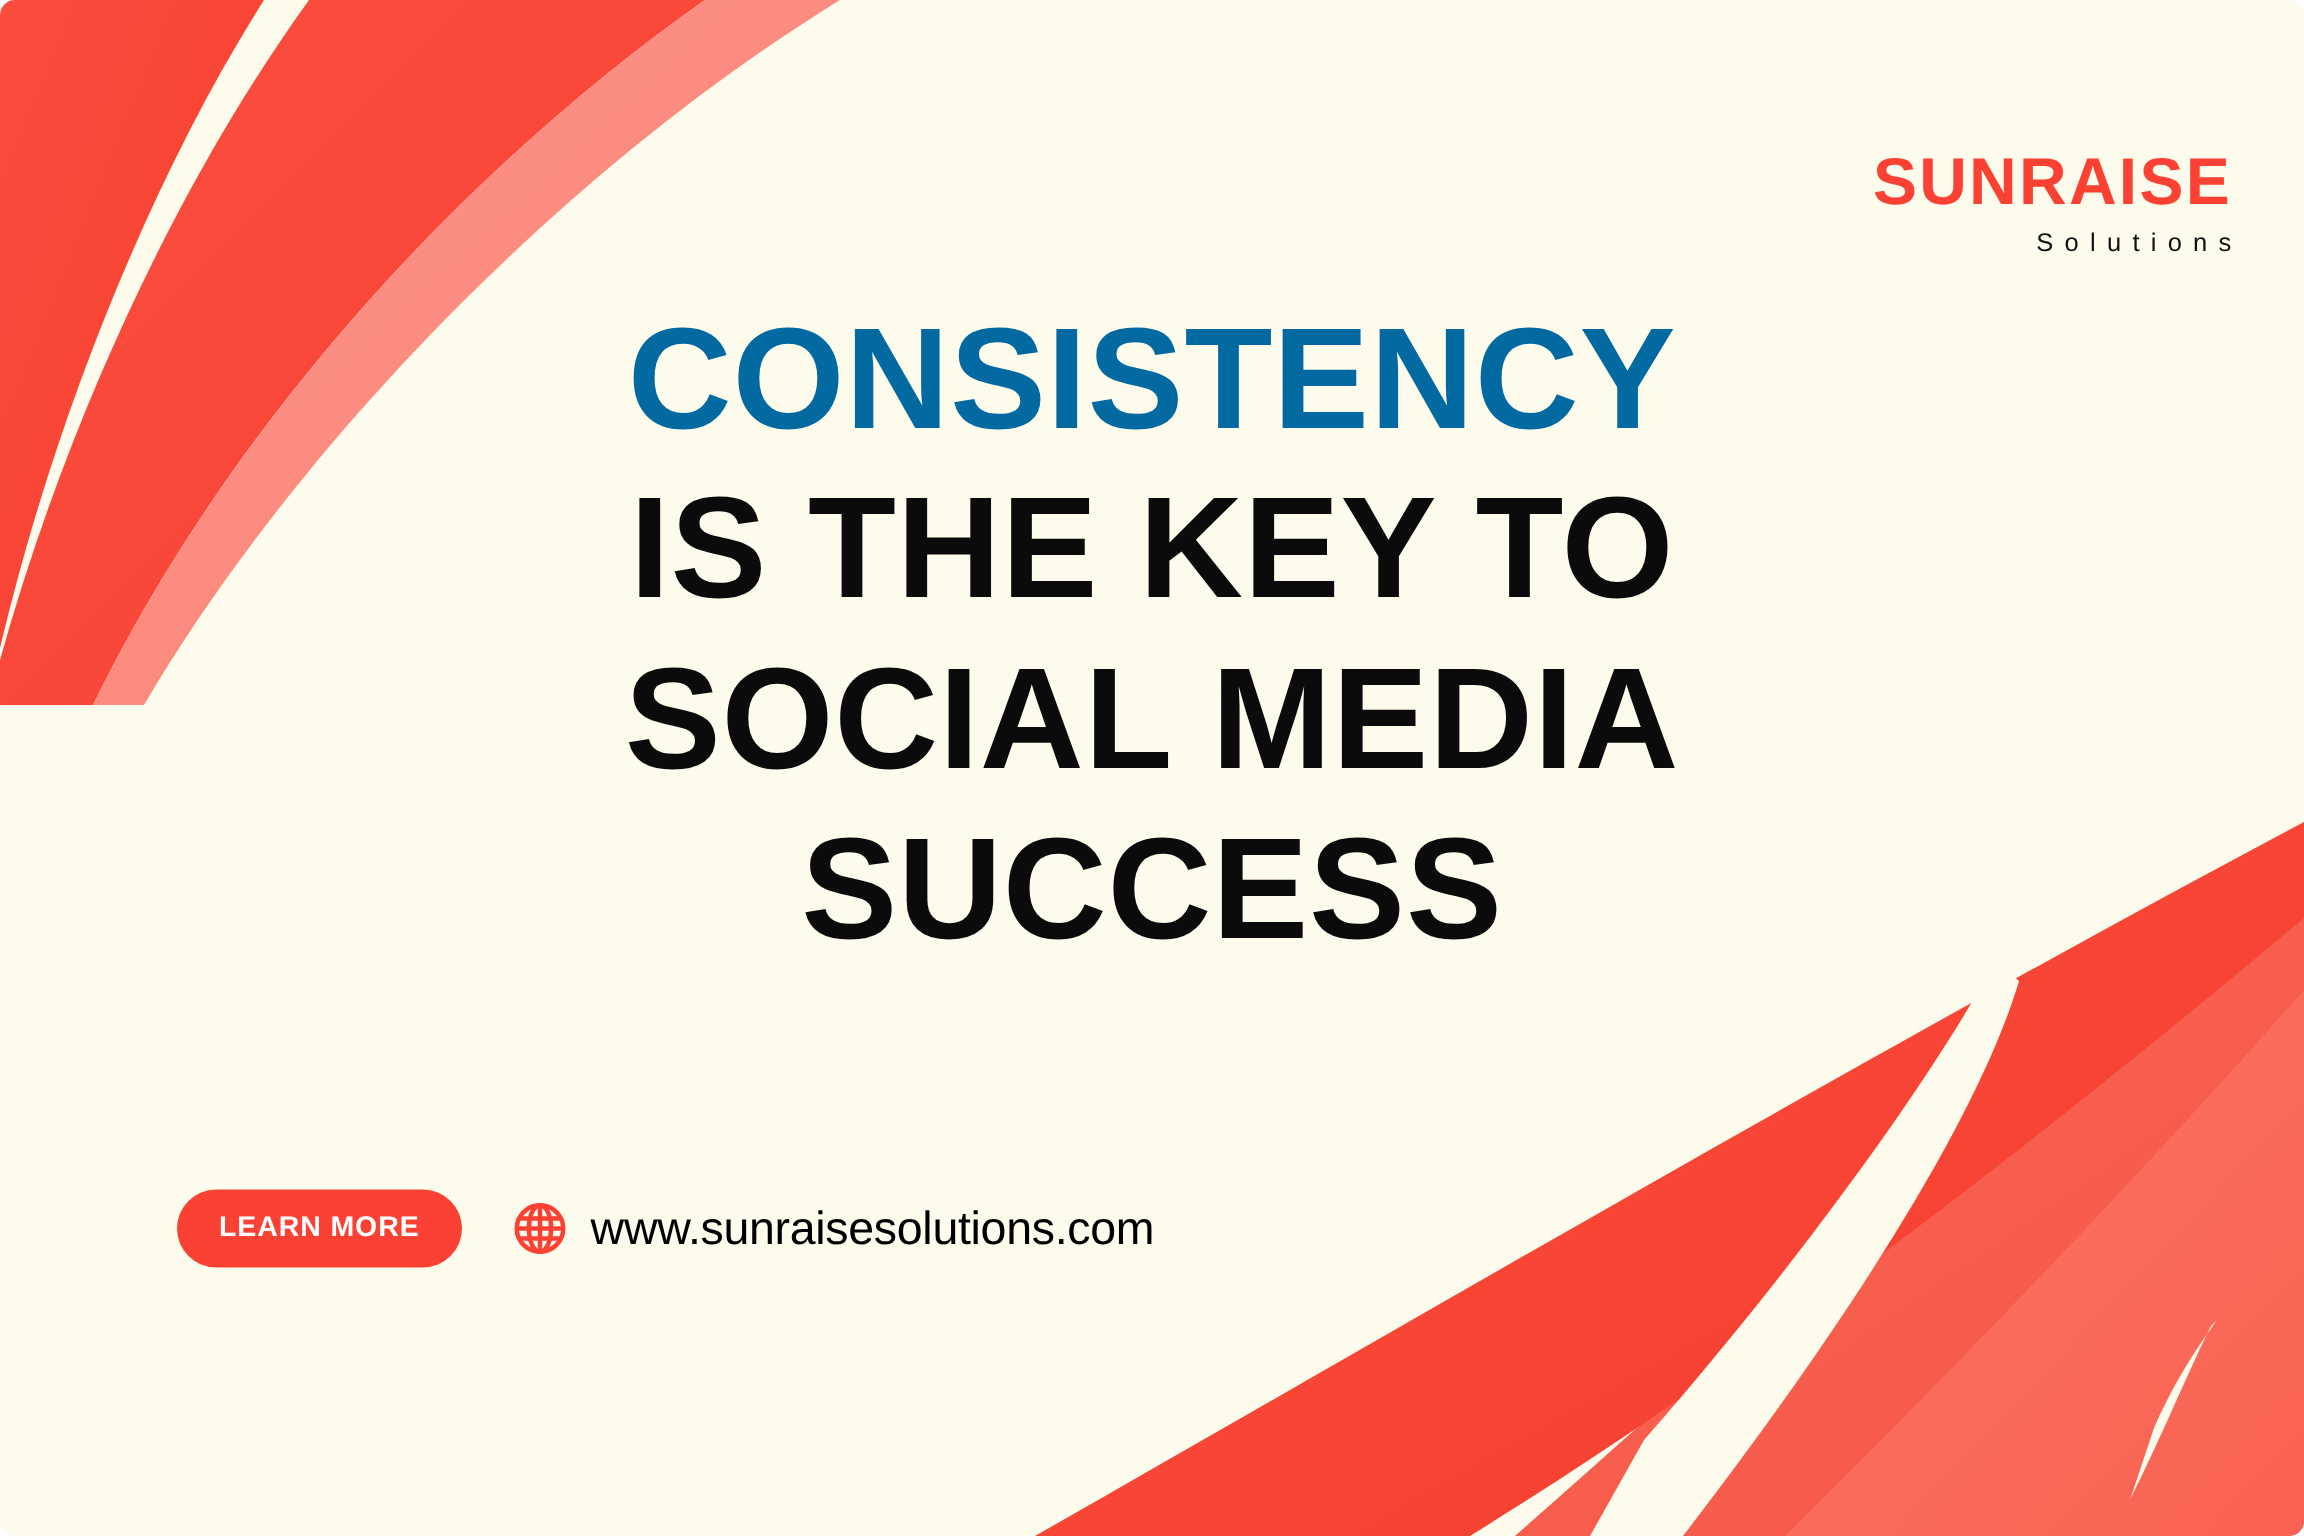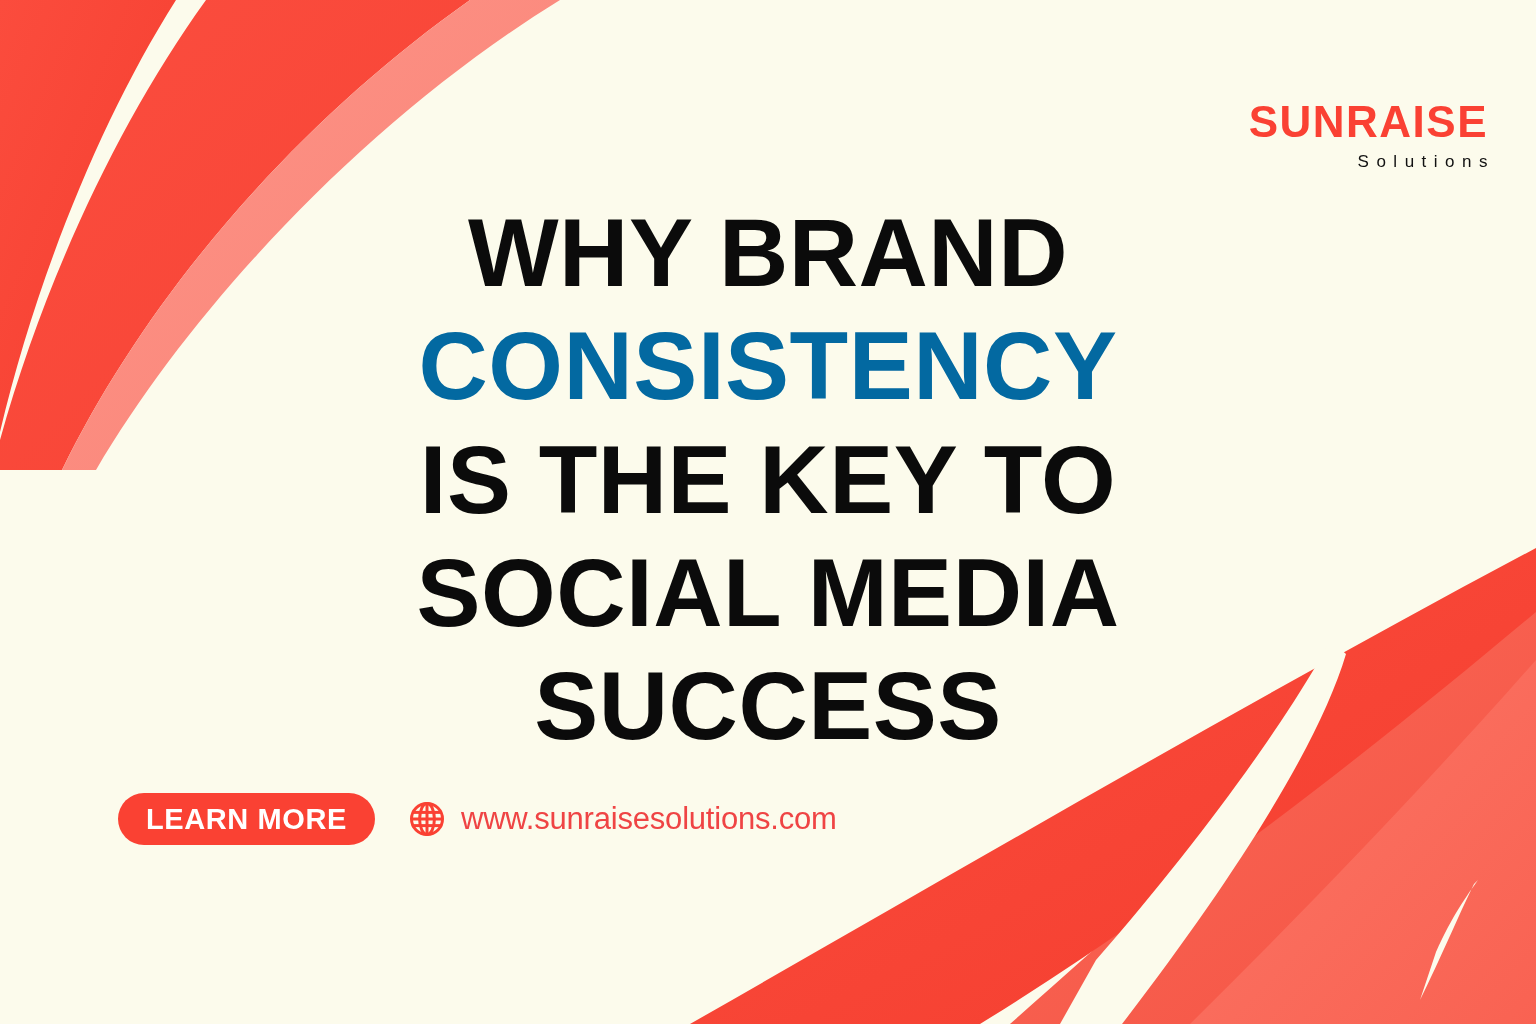--- a/index.html
+++ b/index.html
@@ -7,20 +7,21 @@
     padding: 0;
     background: #ffffff;
   }
   #banner {
     position: relative;
     width: 1536px;
     height: 1024px;
     overflow: hidden;
     background: #FCFBEC;
     font-family: "Liberation Sans", sans-serif;
+    border-radius: 10px;
   }
   #decor {
     position: absolute;
     inset: 0;
     width: 1536px;
     height: 1024px;
     pointer-events: none;
   }
 
   
@@ -82,21 +83,21 @@
     display: inline-flex;
     align-items: center;
     justify-content: center;
     height: 52px;
     padding: 0 28px;
     border: none;
     border-radius: 26px;
     background: #FA4133;
     color: #ffffff;
     font-family: "Liberation Sans", sans-serif;
-    font-size: 29px;
+    font-size: 19px;
     font-weight: 700;
     letter-spacing: 0.6px;
     cursor: pointer;
     white-space: nowrap;
   }
   .contact-item {
     display: flex;
     align-items: center;
     margin-left: 32px;
     white-space: nowrap;
@@ -105,21 +106,21 @@
     display: inline-flex;
     width: 40px;
     height: 40px;
     flex: 0 0 40px;
     margin-right: 14px;
   }
   .contact-item .txt {
     font-size: 31px;
     font-weight: 400;
     letter-spacing: -0.2px;
-    color: #ef4444;
+    color: #000000;
   }
 </style>
 </head>
 <body>
 
 <div id="banner">
 
   <svg id="decor" viewBox="0 0 1536 1024" preserveAspectRatio="none">
     <defs>
       <linearGradient id="gRedTL" x1="0" y1="0" x2="1" y2="1">
@@ -172,21 +173,20 @@
     <path d="M1474,884 C1460,912 1440,960 1420,1000 L1436,952
              C1452,916 1468,894 1478,880 Z" fill="#FCFBEC"></path>
   </svg>
 
   <div id="logo">
     <span class="brand">SUNRAISE</span>
     <span class="sub">Solutions</span>
   </div>
 
   <div id="headline">
-    <span class="hl">WHY BRAND</span>
     <span class="hl accent">CONSISTENCY</span>
     <span class="hl">IS THE KEY TO</span>
     <span class="hl">SOCIAL MEDIA</span>
     <span class="hl">SUCCESS</span>
   </div>
 
   <div id="bottombar">
 
     <button id="learn-more">LEARN MORE</button>
 

